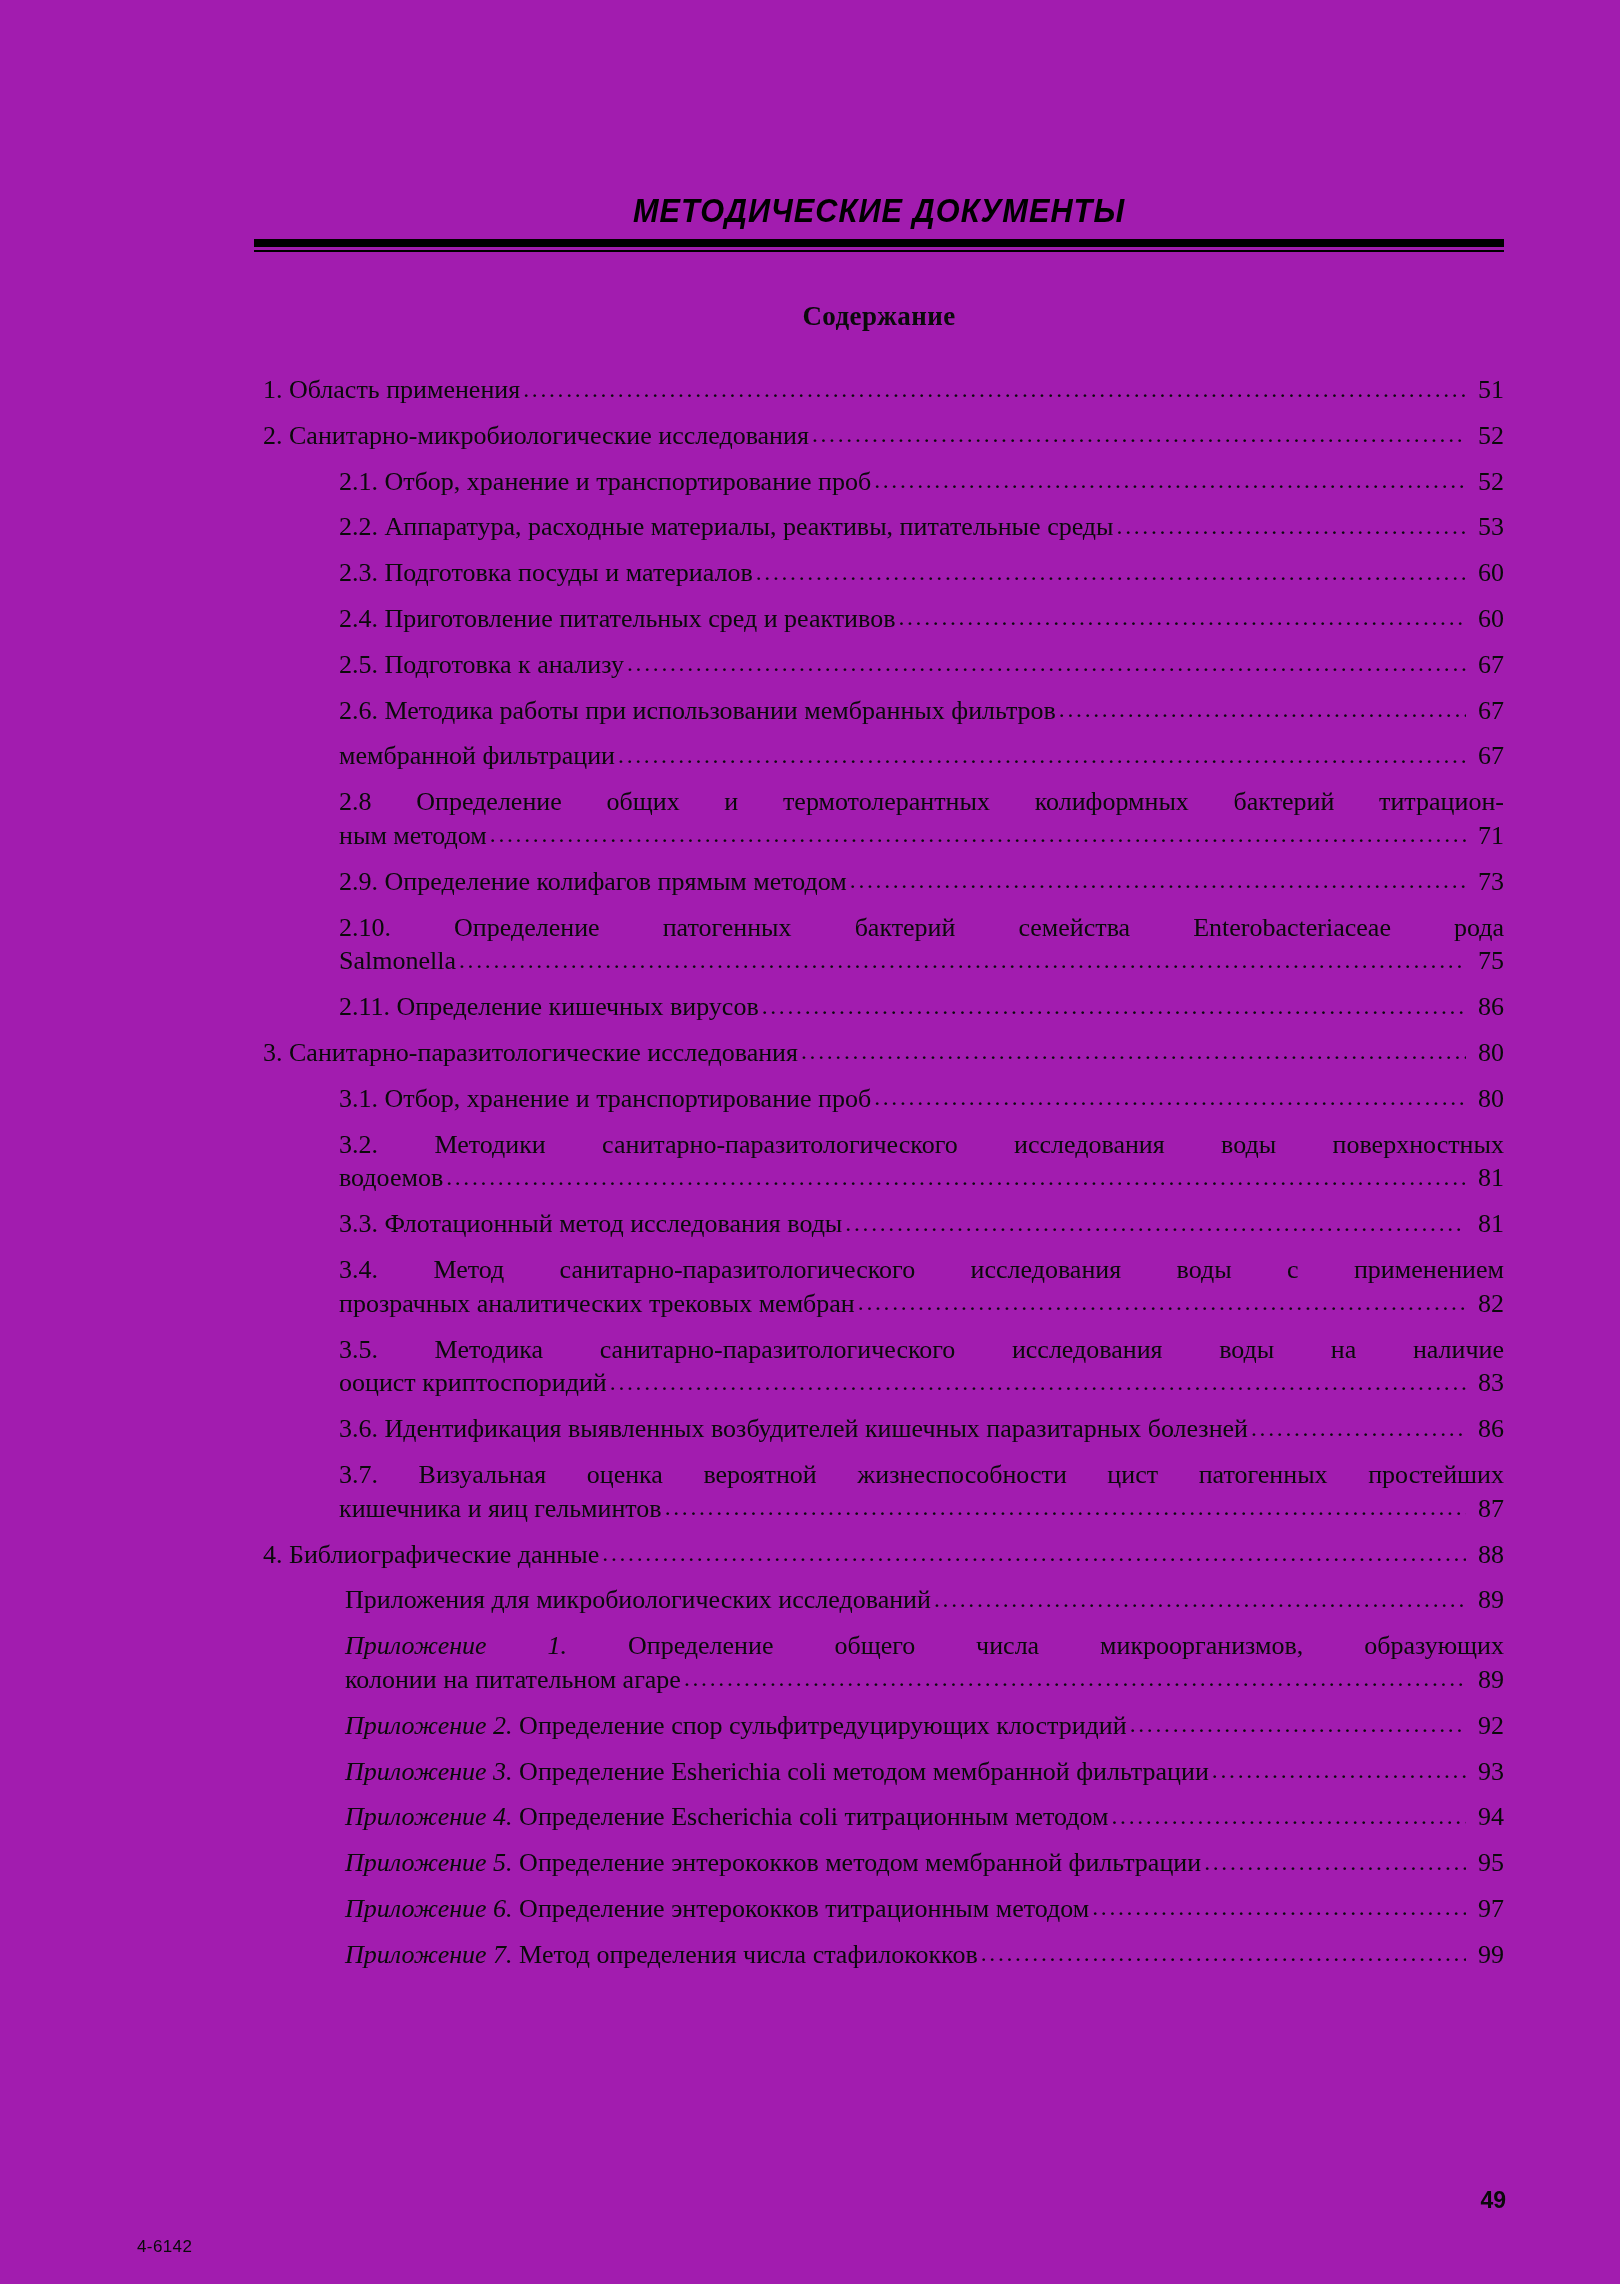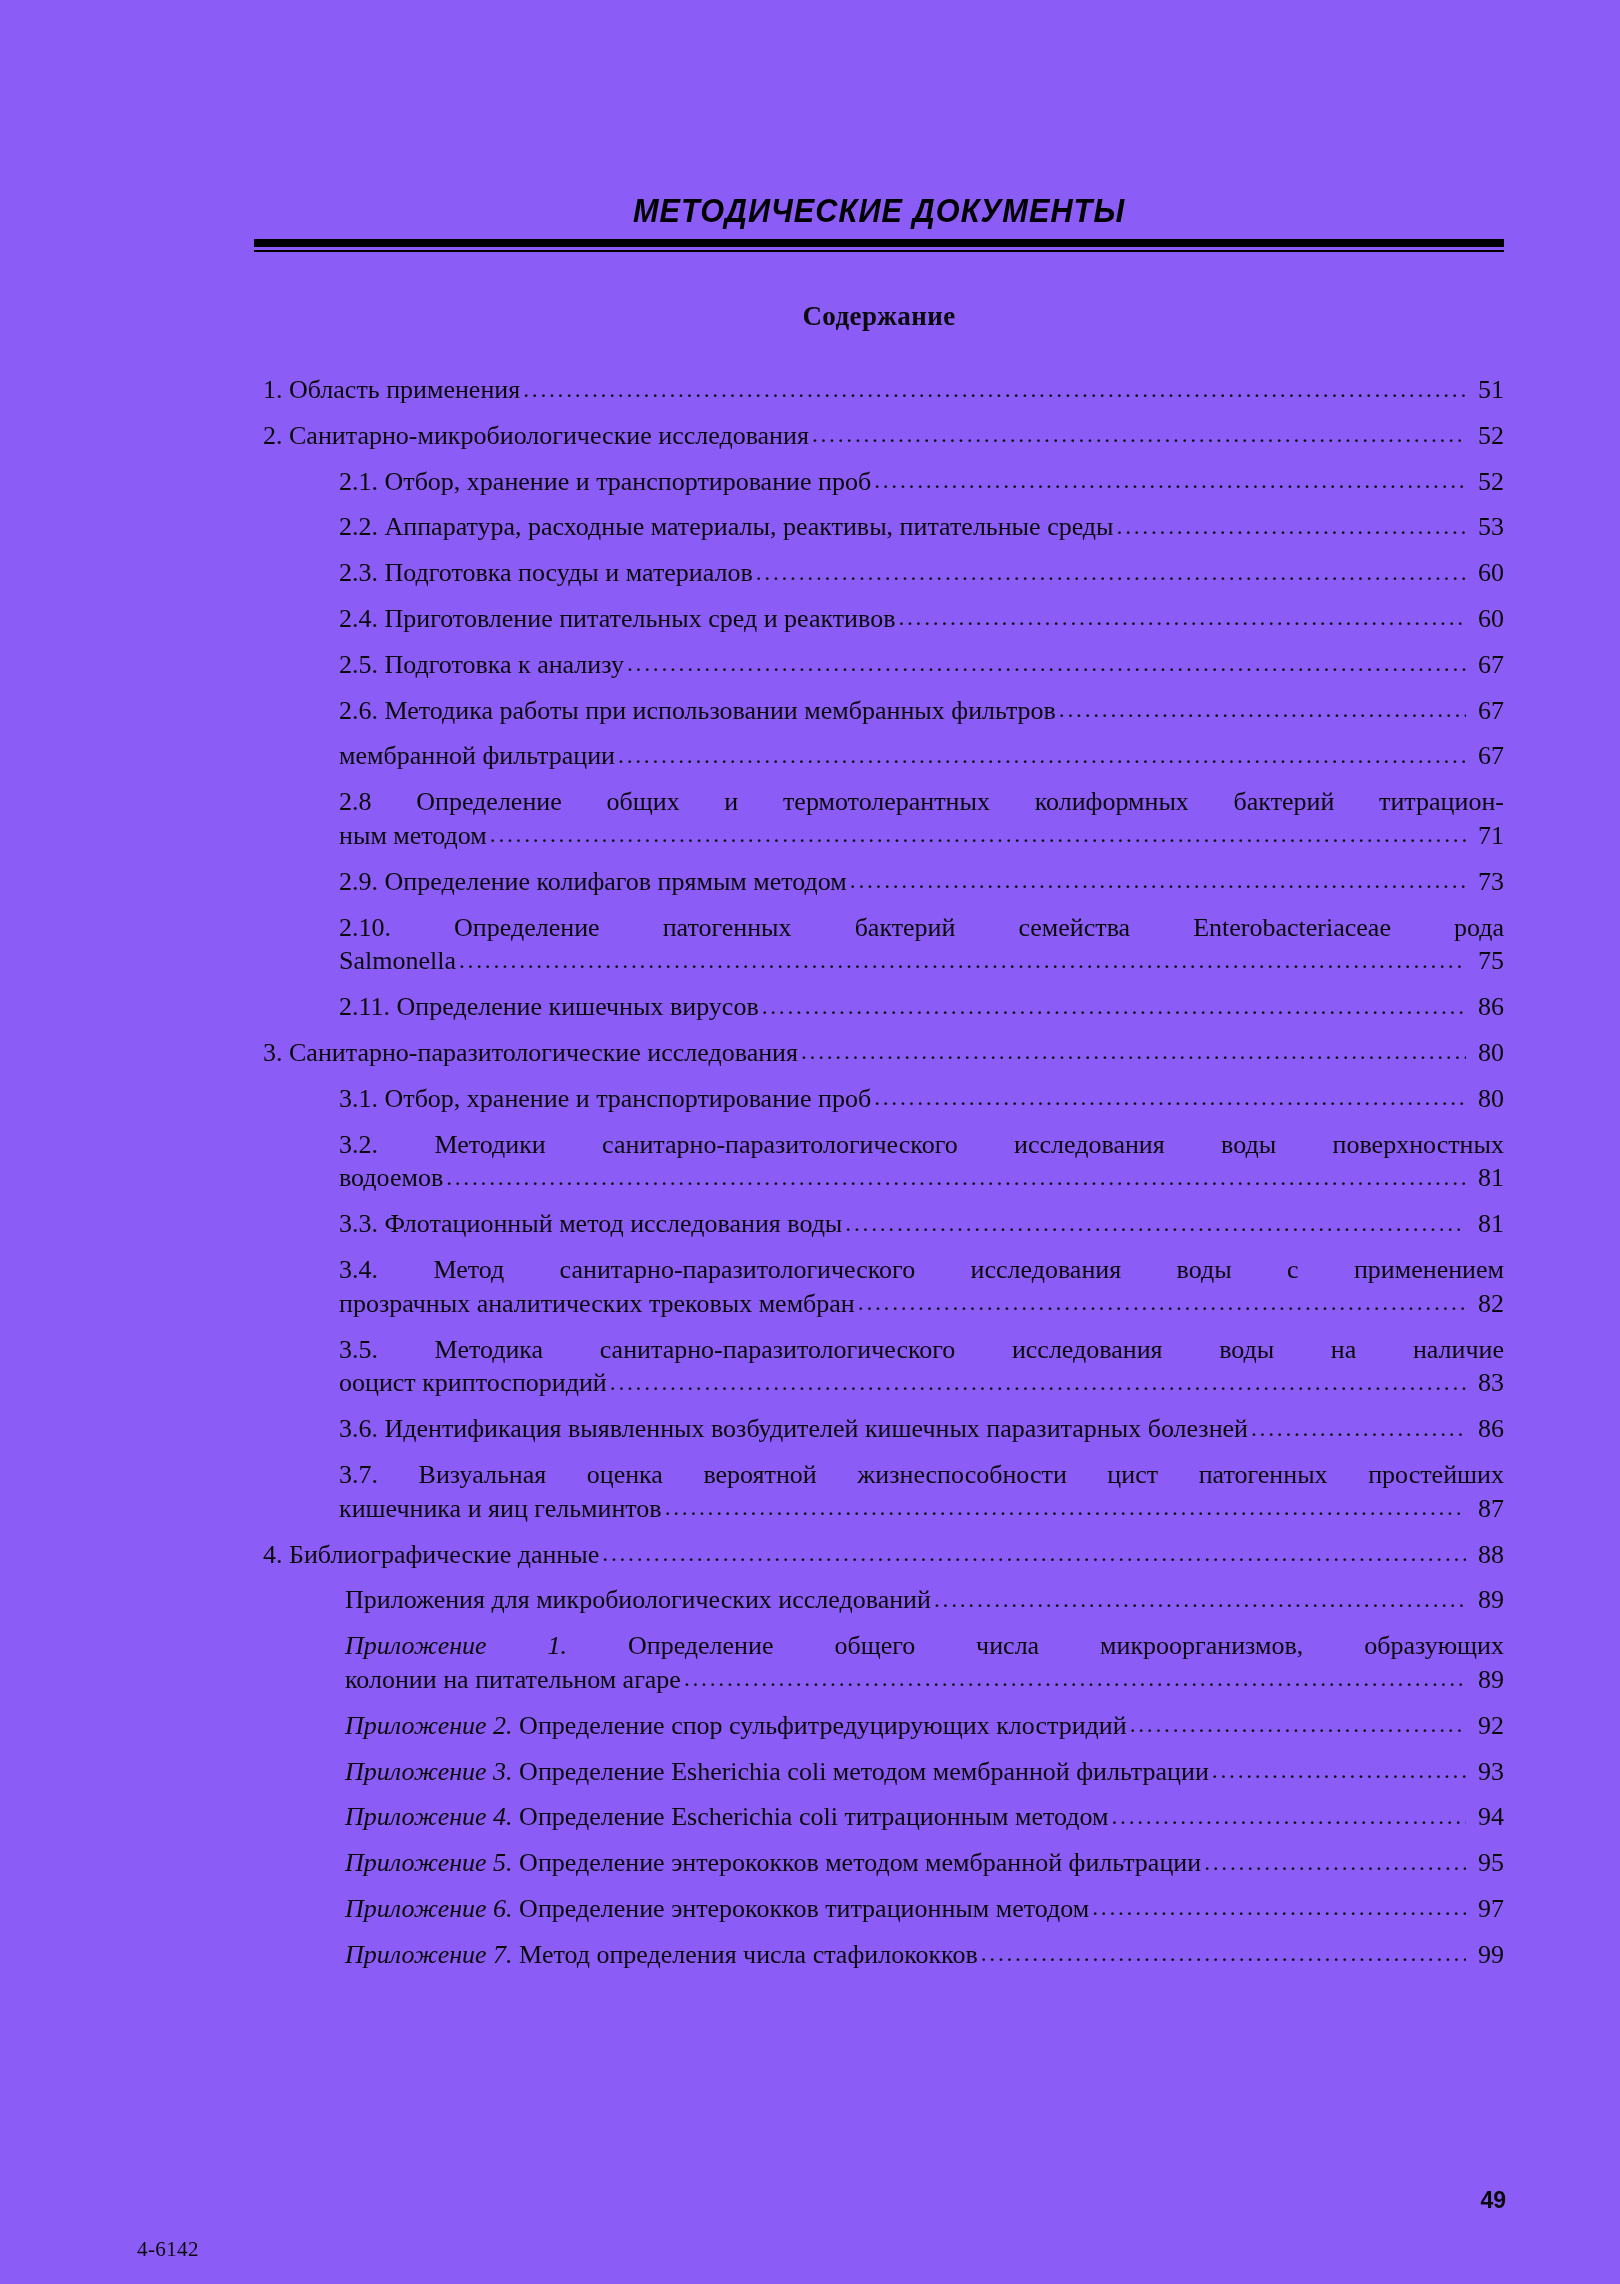--- a/index.html
+++ b/index.html
@@ -5,21 +5,21 @@
 <style>
   html, body {
     margin: 0;
     padding: 0;
     background: #ffffff;
   }
   .page {
     position: relative;
     width: 1620px;
     height: 2284px;
-    background: #8b5cf6;
+    background: #a21caf;
     overflow: hidden;
     font-family: "Liberation Serif", "DejaVu Serif", serif;
     color: #0a0a0a;
   }
 
   
   .header-block {
     position: absolute;
     left: 254px;
     top: 194px;
@@ -131,22 +131,22 @@
     right: 114px;
     top: 2187px;
     font-size: 23px;
     font-weight: bold;
     font-family: "Liberation Sans", "DejaVu Sans", sans-serif;
   }
   .sig-mark {
     position: absolute;
     left: 137px;
     top: 2237px;
-    font-size: 21px;
-    font-family: Liberation Serif, serif;
+    font-size: 17px;
+    font-family: Liberation Sans, sans-serif;
     letter-spacing: 0.4px;
   }
 </style>
 </head>
 <body>
 
 <div class="page">
 
   <div class="header-block">
     <div class="doc-title">МЕТОДИЧЕСКИЕ ДОКУМЕНТЫ</div>

